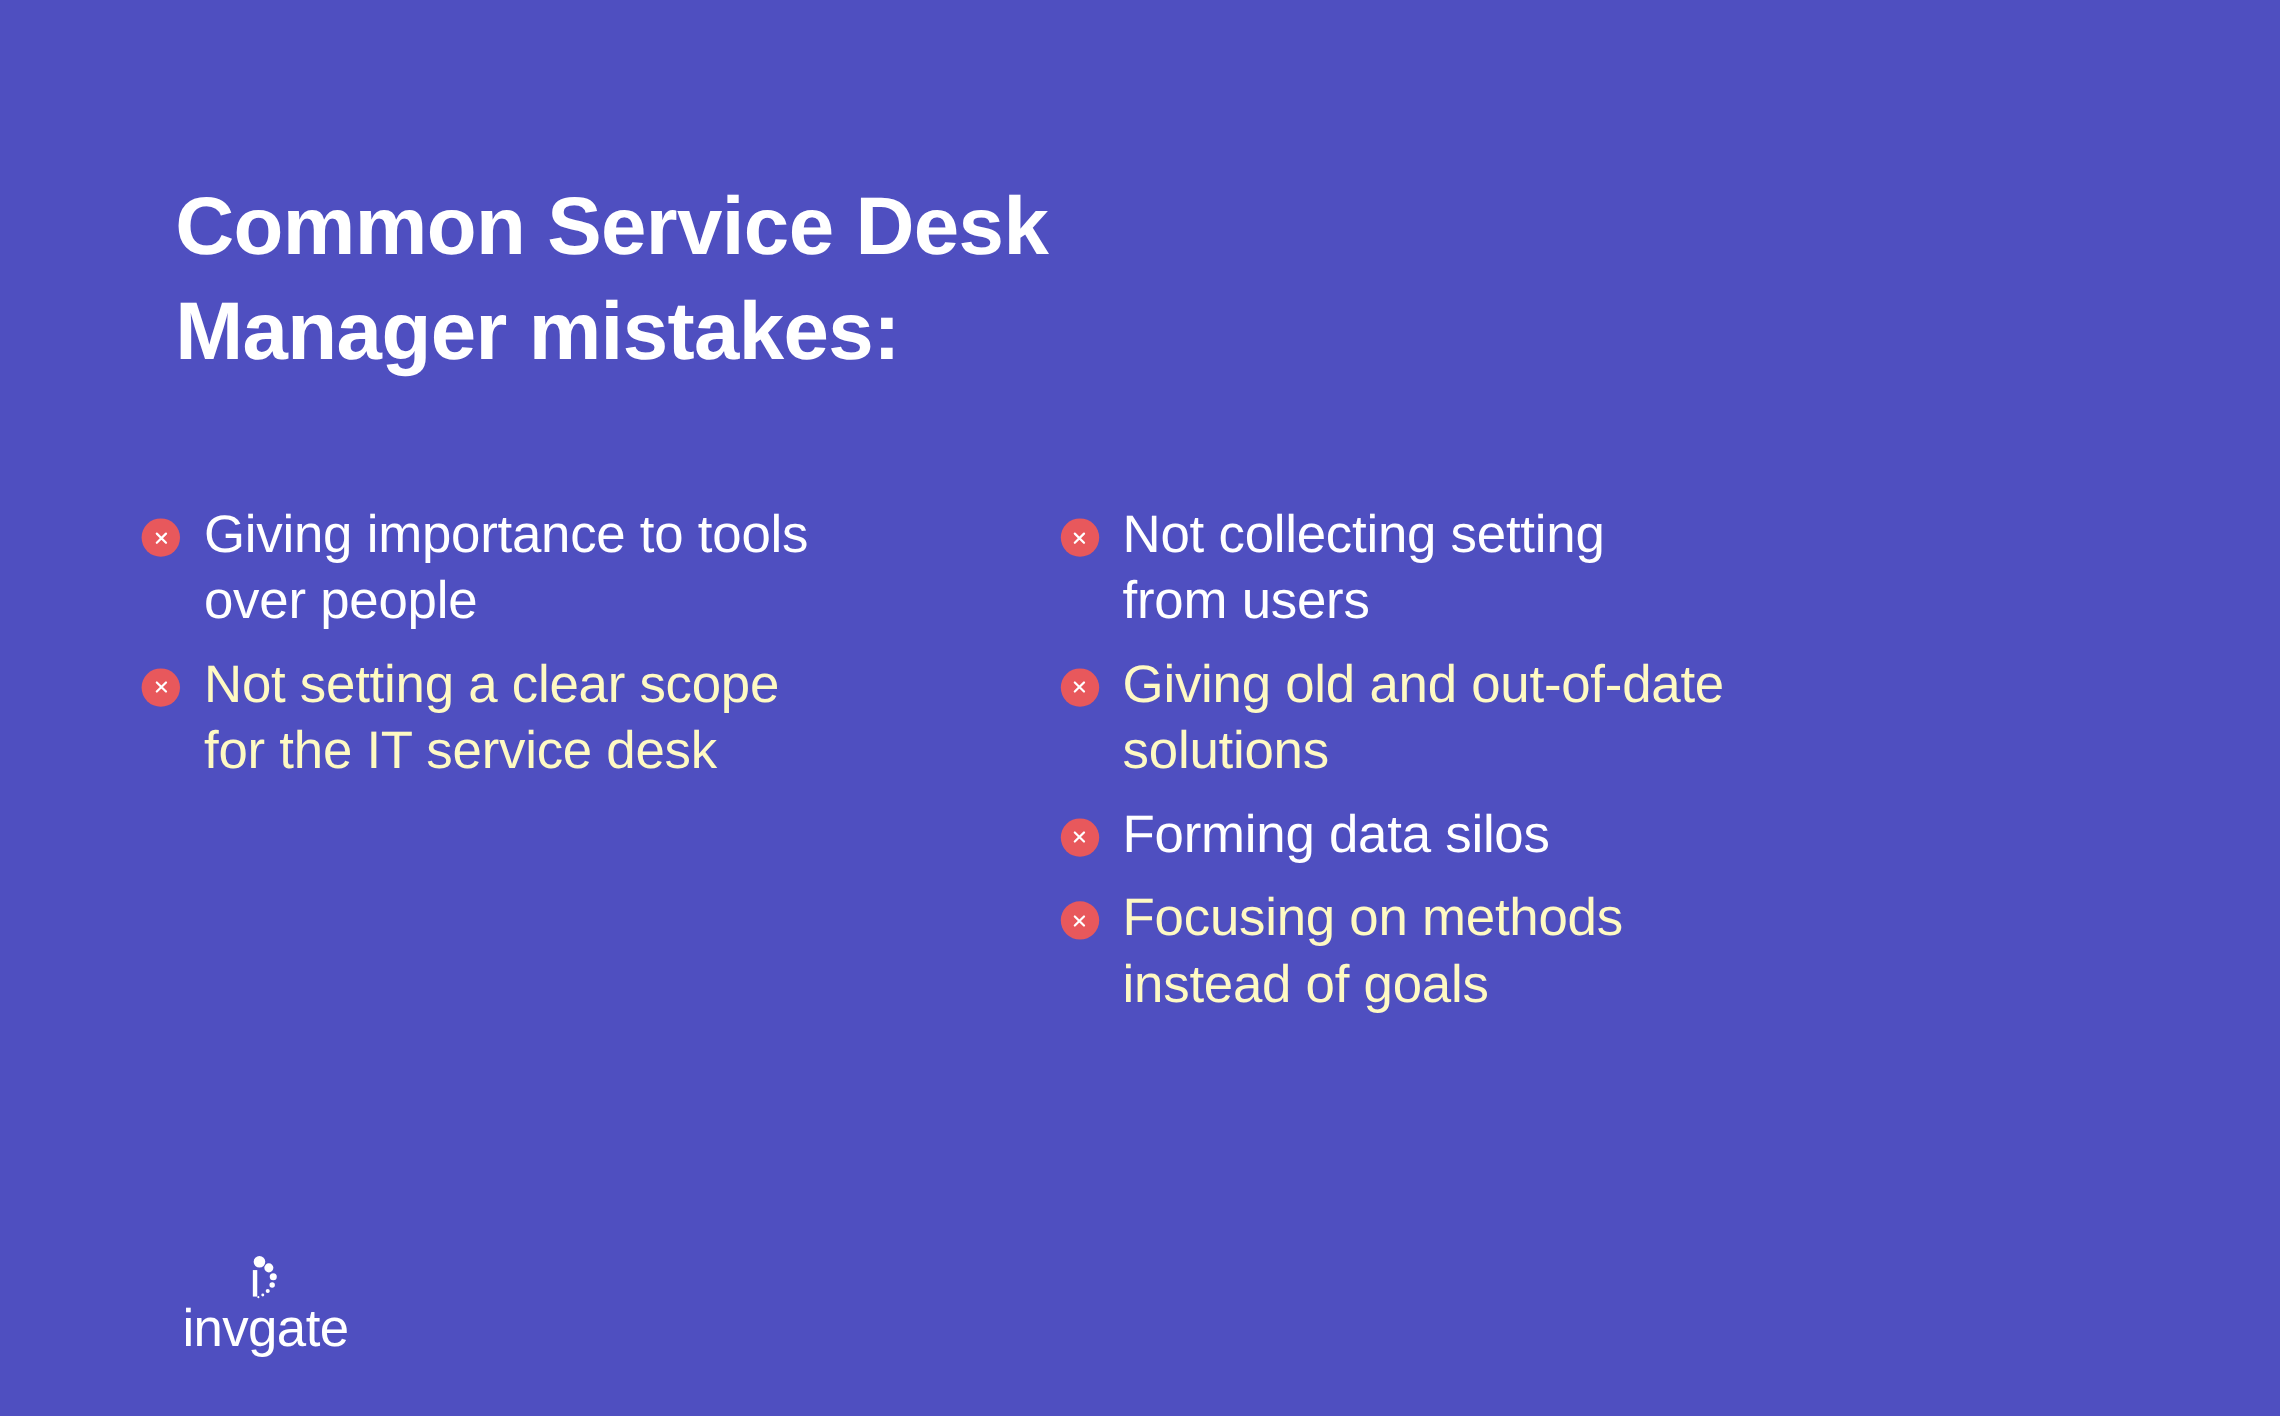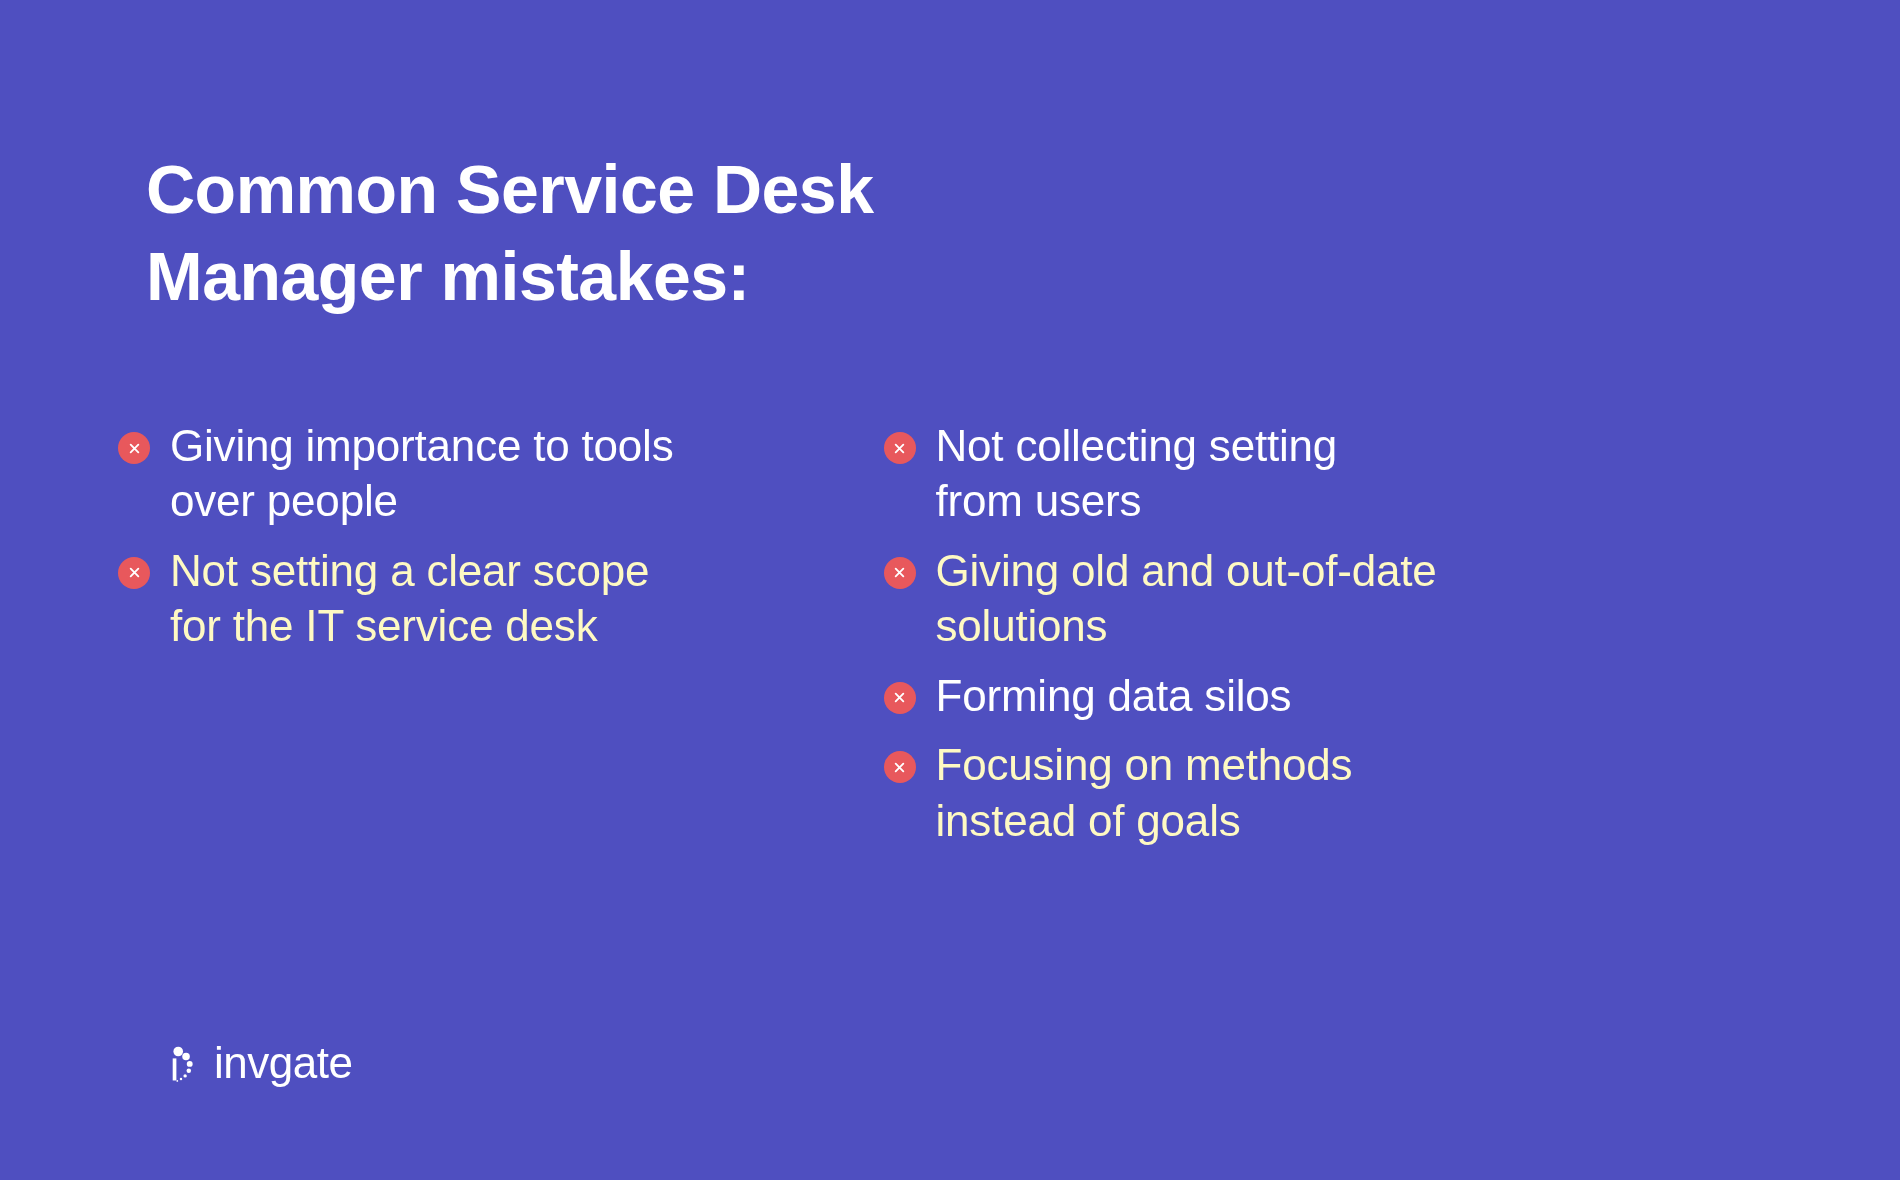--- a/index.html
+++ b/index.html
@@ -92,21 +92,21 @@
   }
   .text-white  { color: #ffffff; }
   .text-peach  { color: #fef9c3; }
 
   
   #logo {
     position: absolute;
     left: 152px;
     top: 1040px;
     display: flex;
-    flex-direction: row;
+    flex-direction: column;
     align-items: center;
   }
   #logo-mark {
     width: 46px;
     height: 46px;
     margin-right: 16px;
     flex: 0 0 auto;
   }
   #logo-wordmark {
     color: #ffffff;

